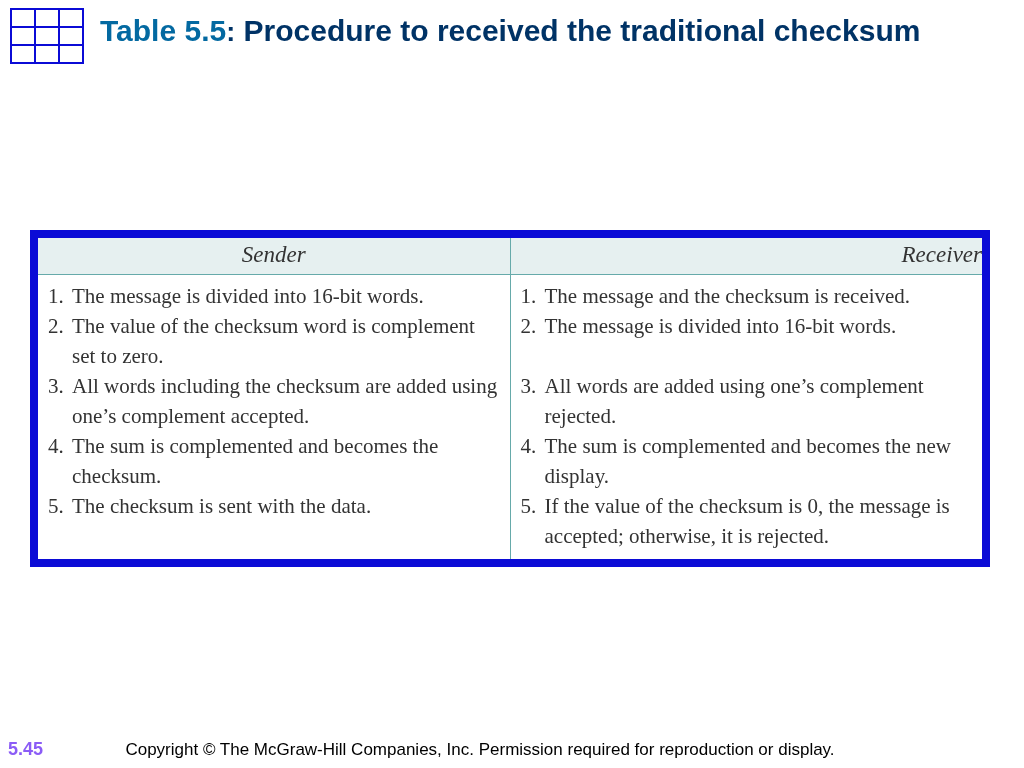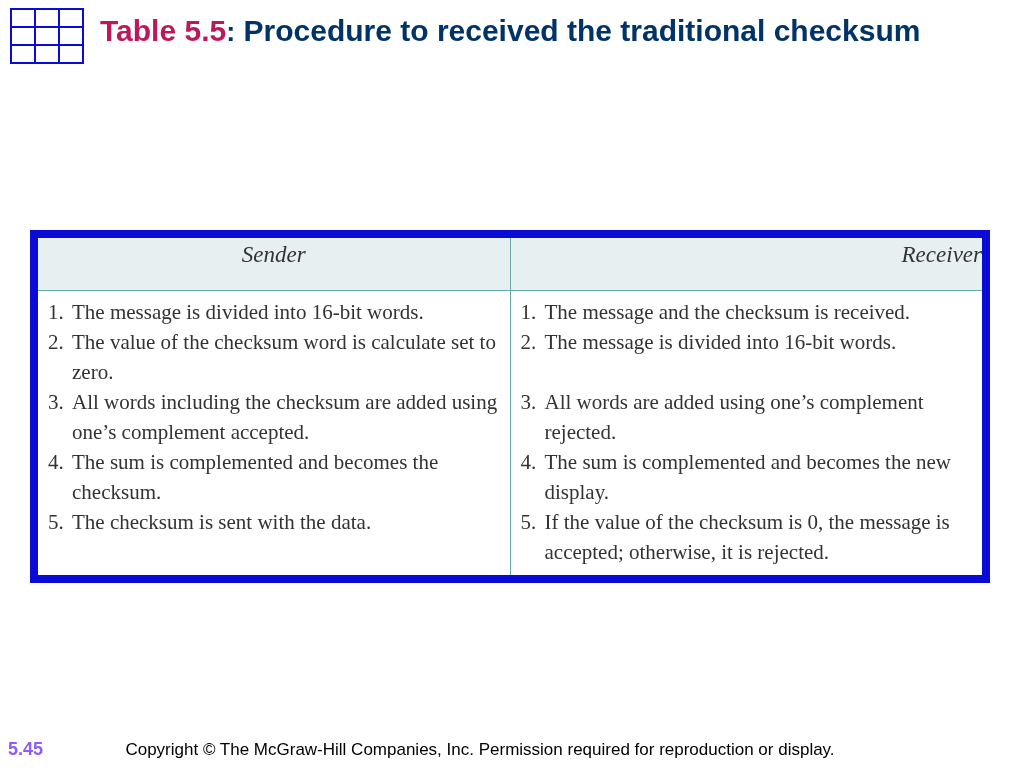--- a/index.html
+++ b/index.html
@@ -33,21 +33,21 @@
     background: #ffffff;
   }
   .title-line {
     position: absolute;
     left: 100px;
     top: 14px;
     font-size: 30px;
     line-height: 34px;
   }
   .title-table {
-    color: #be185d;
+    color: #0369a1;
     font-weight: 700;
   }
   .title-colon {
     color: #003366;
     font-weight: 700;
     font-size: 27px;
   }
   .title-desc {
     color: #003366;
     font-weight: 700;
@@ -68,21 +68,21 @@
     table-layout: fixed;
   }
   .content-table th {
     background: #e6f0f0;
     border-bottom: 1px solid #6aa;
     border-right: 1px solid #6aa;
     font-style: italic;
     font-weight: 400;
     font-size: 23px;
     color: #333333;
-    padding: 4px 0 22px 0;
+    padding: 4px 0 6px 0;
   }
   .content-table th:last-child {
     border-right: none;
     text-align: right;
   }
   .content-table td {
     vertical-align: top;
     padding: 6px 8px 8px 10px;
     font-size: 21px;
     line-height: 30px;
@@ -155,21 +155,21 @@
       </thead>
       <tbody>
         <tr>
           <td>
             <div class="step">
                 <span class="step-num">1.</span>
                 <span class="step-text">The message is divided into 16-bit words.</span>
               </div>
             <div class="step">
                 <span class="step-num">2.</span>
-                <span class="step-text">The value of the checksum word is calculate set to zero.</span>
+                <span class="step-text">The value of the checksum word is complement set to zero.</span>
               </div>
             <div class="step">
                 <span class="step-num">3.</span>
                 <span class="step-text">All words including the checksum are added using one’s complement accepted.</span>
               </div>
             <div class="step">
                 <span class="step-num">4.</span>
                 <span class="step-text">The sum is complemented and becomes the checksum.</span>
               </div>
             <div class="step">

